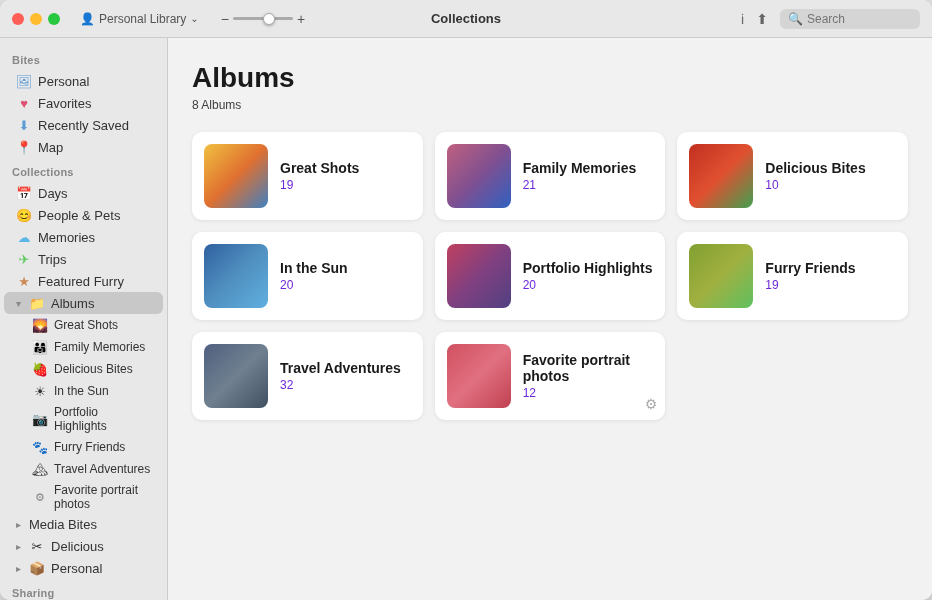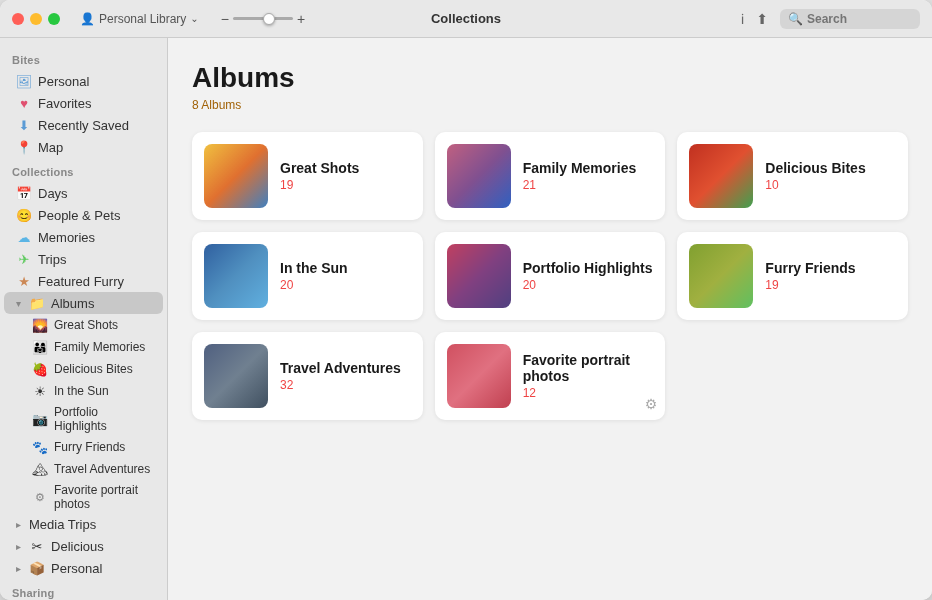--- a/index.html
+++ b/index.html
@@ -108,21 +108,20 @@
       gap: 4px;
       width: 140px;
     }
     .search-box input {
       border: none;
       background: transparent;
       font-size: 12px;
       outline: none;
       color: #4d7c0f;
       width: 100%;
-      font-weight: bold;
     }
     
     .main {
       display: flex;
       flex: 1;
       overflow: hidden;
     }
     
     .sidebar {
       width: 168px;
@@ -183,21 +182,21 @@
       overflow-y: auto;
     }
     .page-title {
       font-size: 28px;
       font-weight: 700;
       color: #1a1a1a;
       margin-bottom: 4px;
     }
     .page-subtitle {
       font-size: 12px;
-      color: #a16207;
+      color: #404040;
       margin-bottom: 20px;
     }
     .albums-grid {
       display: grid;
       grid-template-columns: repeat(3, 1fr);
       gap: 12px;
     }
     .album-card {
       background: white;
       border-radius: 10px;
@@ -228,21 +227,21 @@
     .thumb-portrait { background: linear-gradient(135deg, #d05060 0%, #e07080 50%, #c04050 100%); }
     .album-info { flex: 1; }
     .album-name {
       font-size: 14px;
       font-weight: 600;
       color: #1a1a1a;
       margin-bottom: 2px;
     }
     .album-count {
       font-size: 12px;
-      color: #ef4444;
+      color: #6d28d9;
     }
     .album-card.last-row-placeholder {
       background: transparent;
       box-shadow: none;
       pointer-events: none;
     }
     .col-icon { color: #5b9bd5; }
     .heart-icon { color: #e05070; }
     .map-icon { color: #e05050; }
     .days-icon { color: #8888cc; }
@@ -380,21 +379,21 @@
         <span class="sidebar-icon">🏔</span>
         <span>Travel Adventures</span>
       </div>
       <div class="sidebar-item sub">
         <span class="sidebar-icon gear-icon-sm">⚙</span>
         <span>Favorite portrait photos</span>
       </div>
 
       <div class="sidebar-item collapsible">
         <span class="chevron">▸</span>
-        <span>Media Trips</span>
+        <span>Media Bites</span>
       </div>
       <div class="sidebar-item collapsible">
         <span class="chevron">▸</span>
         <span class="sidebar-icon">✂</span>
         <span>Delicious</span>
       </div>
       <div class="sidebar-item collapsible">
         <span class="chevron">▸</span>
         <span class="sidebar-icon">📦</span>
         <span>Personal</span>

